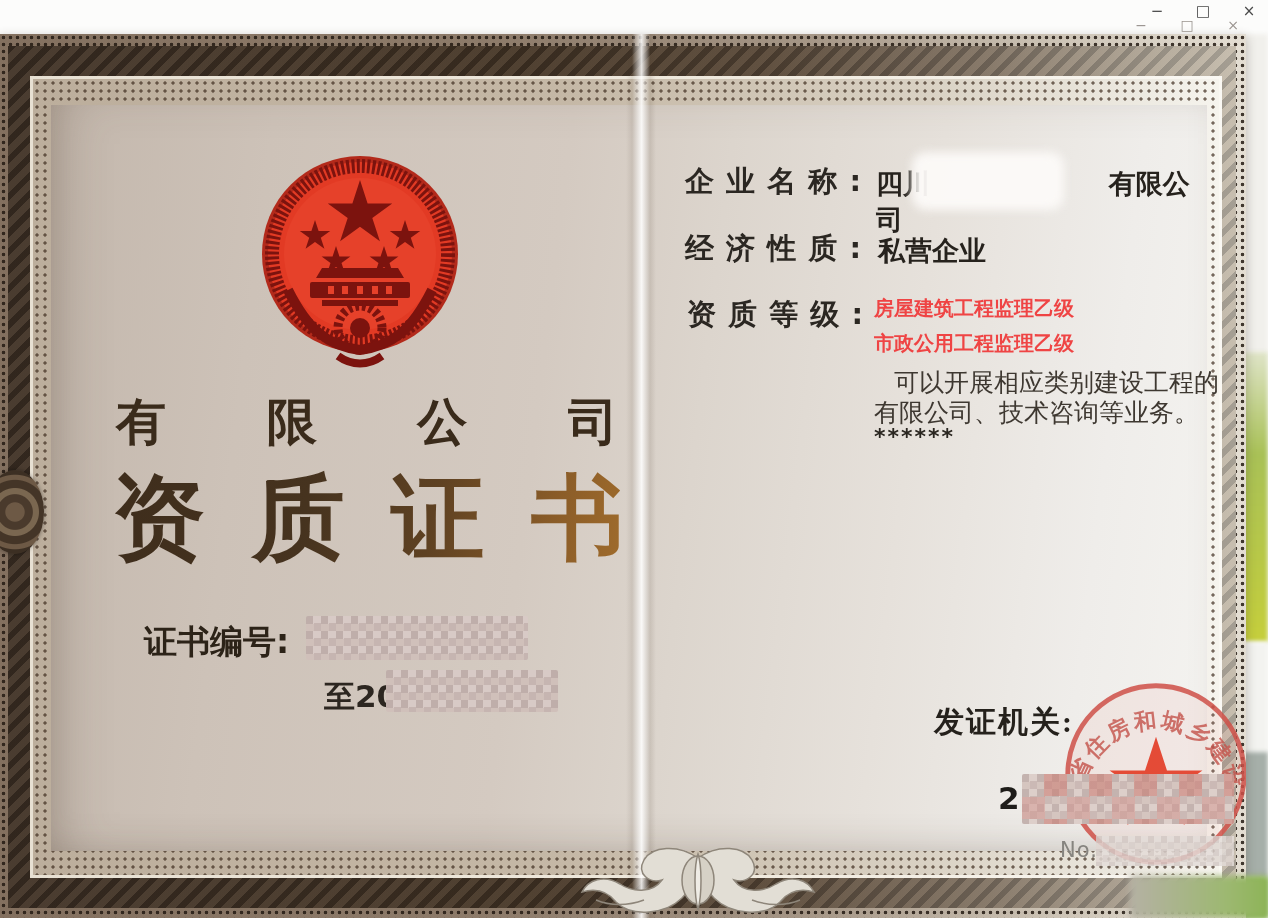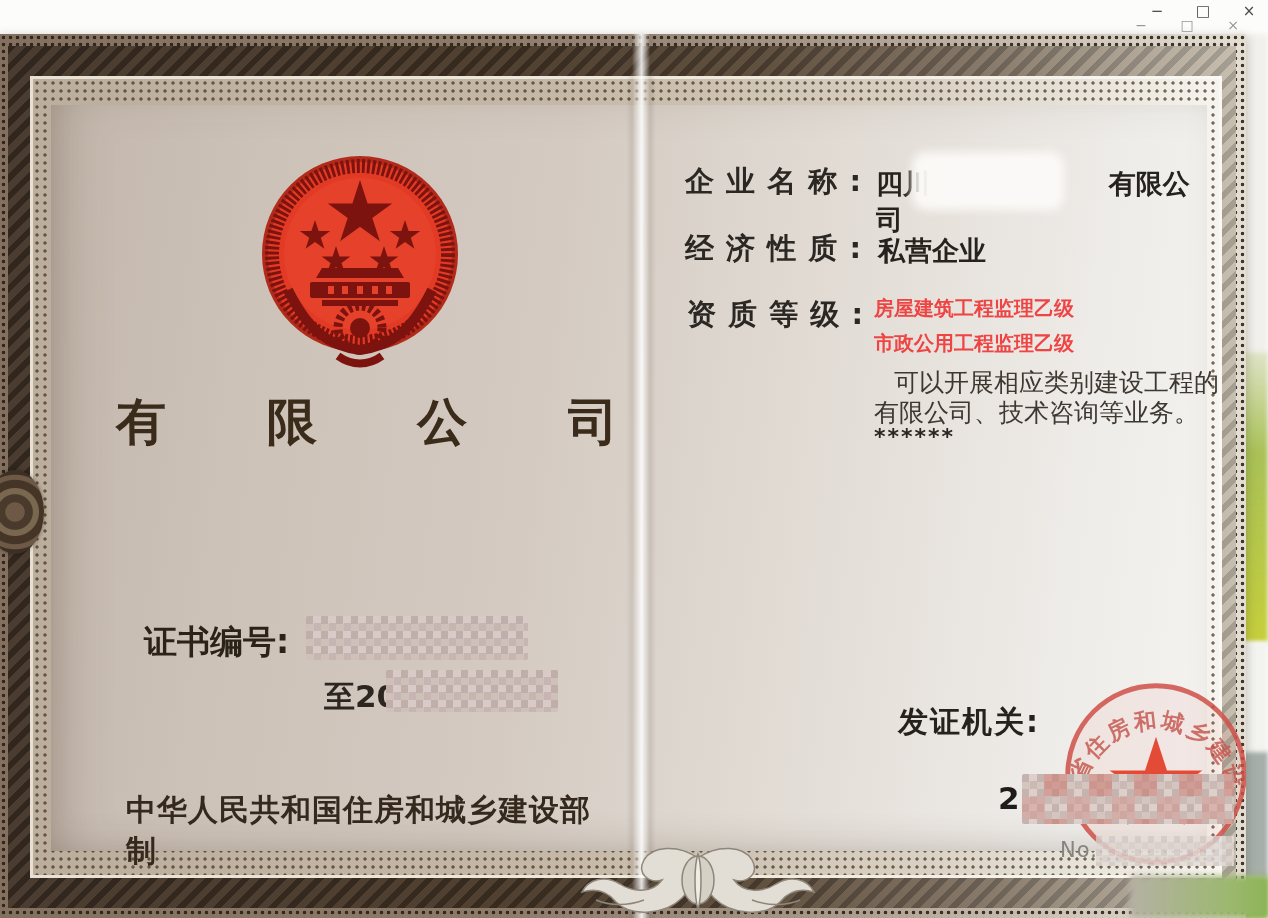--- a/index.html
+++ b/index.html
@@ -76,21 +76,21 @@
   .company-label{left:685px;top:128px;}
   .company-value{left:876px;top:132px;width:330px;}
   .economy-label{left:685px;top:195px;}
   .economy-value{left:878px;top:199px;}
   .grade-label{left:687px;top:261px;}
   .grade-line{left:874px;width:345px;}
   .grade-bold{font-size:20px;font-weight:700;color:#ef4444;}
   .grade-reg{font-size:25px;font-weight:400;color:#3e3831;}
   .g1{top:261px;}.g2{top:296px;font-family:Liberation Serif, serif;}.g3{top:332px;text-align:right;}.g4{top:362px;}
   .g5{top:390px;font-size:22px;font-weight:700;color:#2a2620;letter-spacing:2px;}
-  .issuer-label{left:898px;top:668px;font-size:30px;font-weight:700;color:#25211c;letter-spacing:2px;}
+  .issuer-label{left:934px;top:668px;font-size:30px;font-weight:700;color:#25211c;letter-spacing:2px;font-family:Liberation Serif, serif;}
 
   
   .seal{left:1058px;top:642px;width:196px;height:196px;z-index:6;}
   
   .date-prefix{left:998px;top:746px;font-size:31px;font-weight:700;color:#1e1c19;z-index:8;}
   .no-label{left:1060px;top:804px;font-size:21px;color:#86847f;z-index:8;letter-spacing:1px;}
 
   
   .mosaic{background-image:conic-gradient(from 0deg,#d8cac6 0 25%,#c6b5b1 0 50%,#d0c0ba 0 75%,#bfaeaa 0);
       background-size:15px 15px;border-radius:2px;z-index:7;}
@@ -175,28 +175,28 @@
     </g>
     <g stroke="#7c130e" fill="none">
       <circle cx="102" cy="178" r="22" stroke-width="9" stroke-dasharray="4 3"></circle>
       <path d="M30 140 C50 180 70 196 102 200 C134 196 154 180 174 140" stroke-width="10"></path>
       <path d="M80 206 C94 216 110 216 124 206" stroke-width="8"></path>
     </g>
     <circle cx="102" cy="178" r="10" fill="#7c130e"></circle>
   </svg>
 
   <div class="abs cjk just title-small">有限公司</div>
+  <div class="abs cjk just title-large">资质证书</div>
 
   <div class="abs cjk row-label certno-label">证书编号:</div>
   <div class="abs mosaic red-certno"></div>
 
   <div class="abs cjk valid-prefix">至20</div>
   <div class="abs mosaic red-valid"></div>
 
-  <div class="abs cjk ministry">中华人民共和国住房和城乡建设部制</div>
 
   <div class="abs cjk r-label company-label">企 业 名 称 :</div>
   <div class="abs cjk r-value company-value">
     <span>四川</span>
     <span style="display:inline-block;width:160px;"></span>
     <span>有限公司</span>
   </div>
   <div class="abs whiteout red-company"></div>
 
   <div class="abs cjk r-label economy-label">经 济 性 质 :</div>

